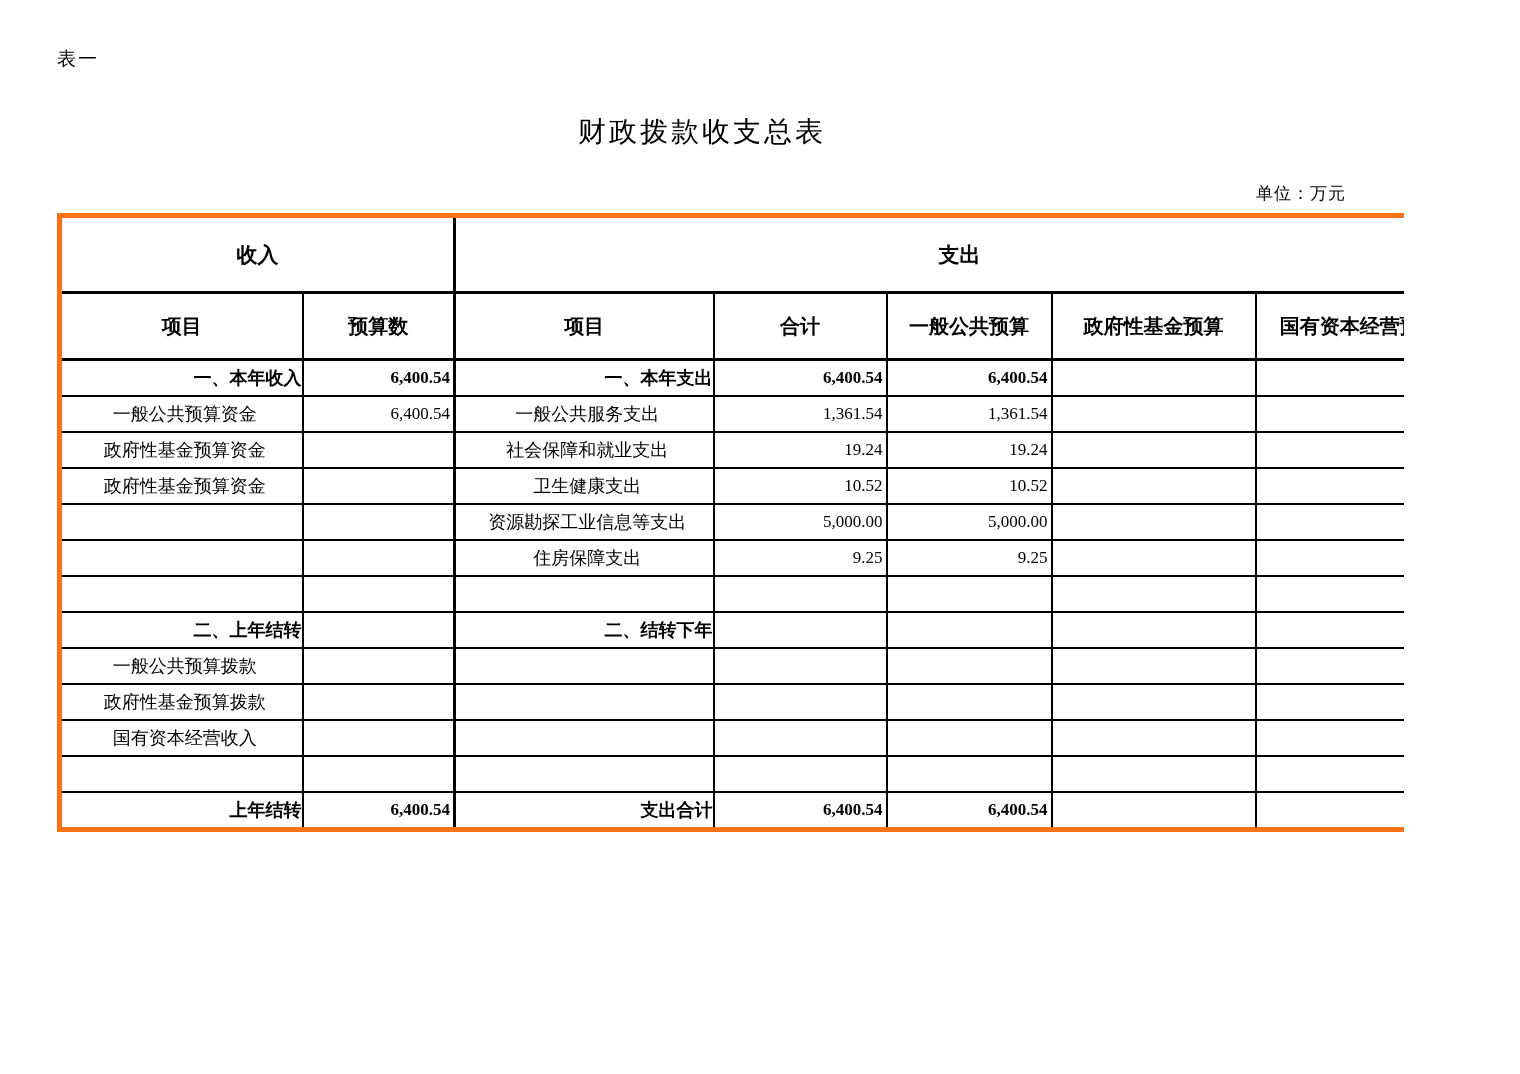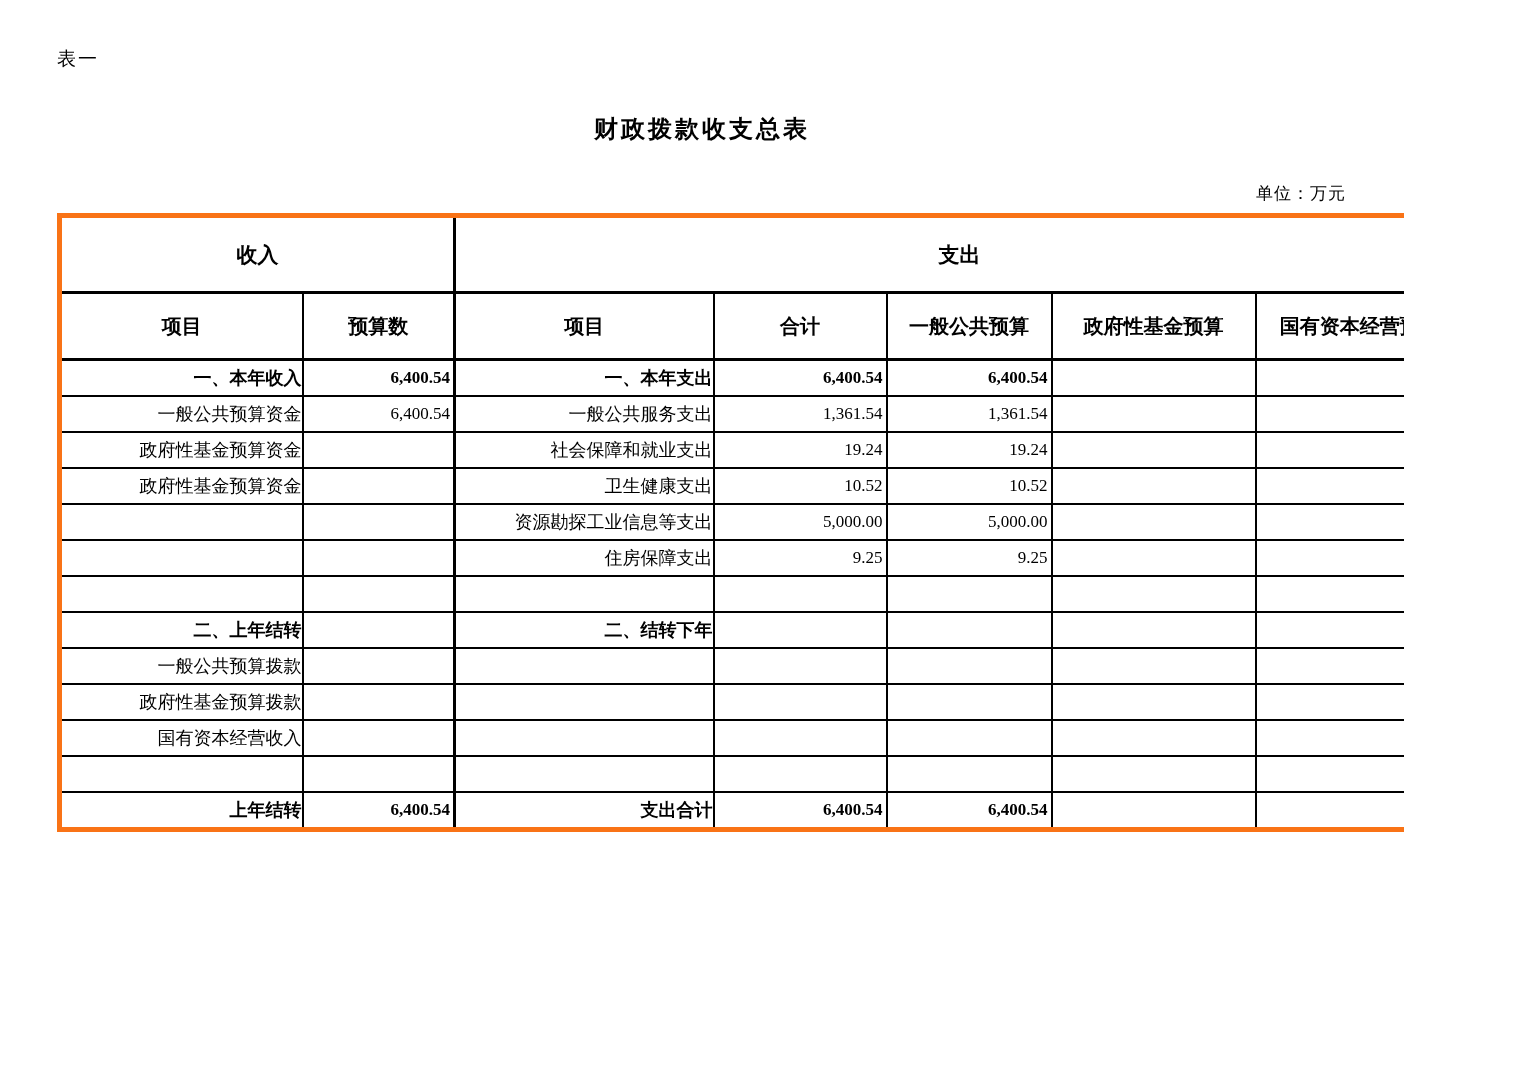--- a/index.html
+++ b/index.html
@@ -11,21 +11,21 @@
   }
   .sheet { position: relative; width: 1404px; height: 1074px; overflow: hidden; }
 
   .table-tag {
     position: absolute; left: 57px; top: 46px;
     font-size: 19px; letter-spacing: 2px;
   }
   .doc-title {
     position: absolute; left: 0; right: 0; top: 113px;
     text-align: center;
-    font-size: 24px; font-weight: bold; letter-spacing: 3px;
+    font-size: 28px; font-weight: normal; letter-spacing: 3px;
   }
   .unit-note {
     position: absolute; right: 58px; top: 182px;
     font-size: 17px; letter-spacing: 1px;
   }
 
   table.budget {
     position: absolute; left: 57px; top: 213px;
     width: 1406px;
     border-collapse: collapse;
@@ -50,21 +50,21 @@
     height: 64px;
     font-family: "Liberation Sans", "DejaVu Sans", sans-serif;
     font-size: 20px; font-weight: bold;
     text-align: center; vertical-align: middle;
     border-bottom-width: 3px;
     border-radius: 19px;
   }
   thead tr.cols-row th.col-budget-amount { border-right-width: 3px; }
 
   tbody td { height: 34px; font-size: 18px; vertical-align: middle; }
-  tbody td.item { text-align: right; padding-left: 6px; }
+  tbody td.item { text-align: center; padding-left: 6px; }
   tbody td.num {
     text-align: right; padding-right: 3px;
     font-family: "Liberation Serif", "DejaVu Serif", serif;
     font-size: 17px;
   }
   tbody td.divider { border-right-width: 3px; }
   tbody tr.section-row td.item { text-align: right; font-weight: bold; padding-left: 9px; }
   tbody tr.section-row td.num { font-weight: bold; }
 </style>
 </head>

